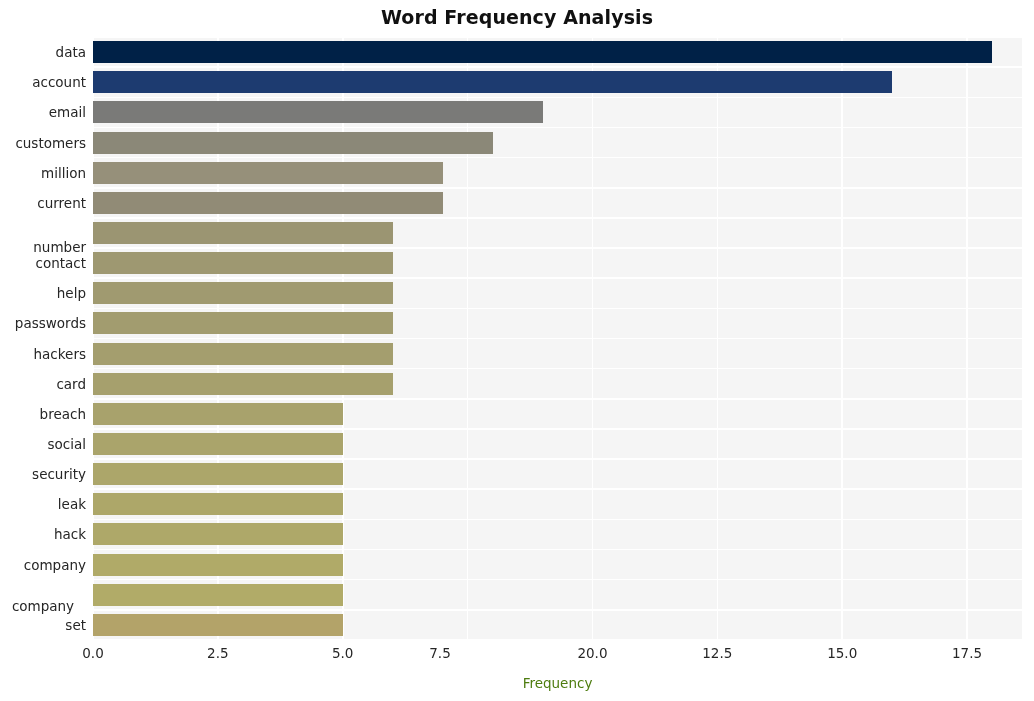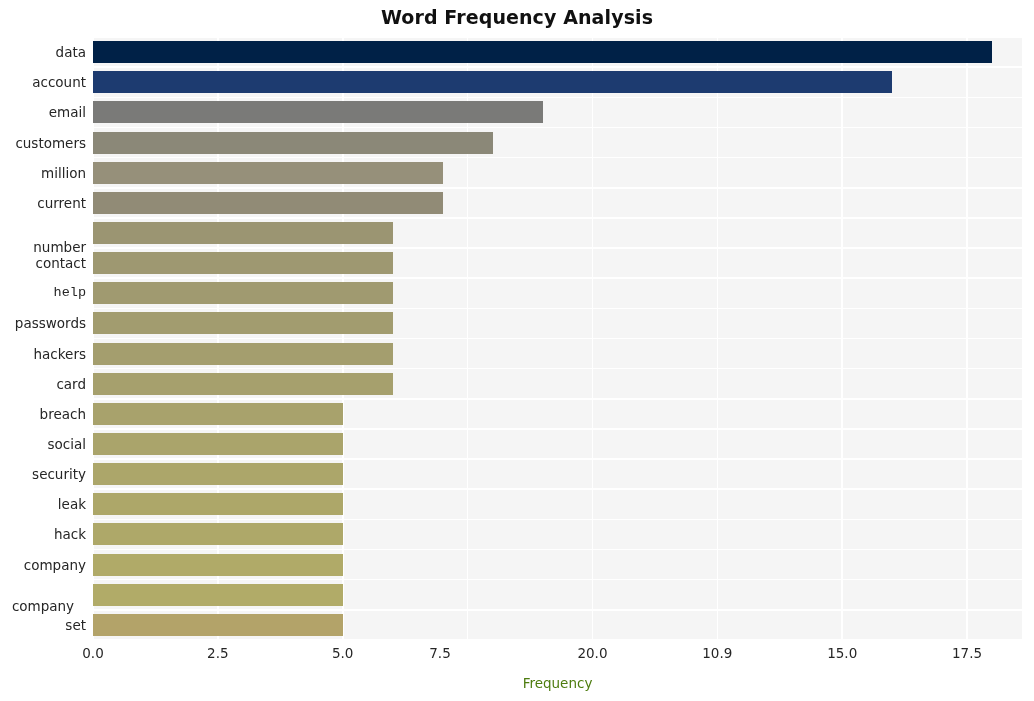--- a/index.html
+++ b/index.html
@@ -167,39 +167,39 @@
 
   <div id="y-labels">
       <div class="y-label" style="top: 8.075px;">data</div>
       <div class="y-label" style="top: 38.225px;">account</div>
       <div class="y-label" style="top: 68.375px;">email</div>
       <div class="y-label" style="top: 98.525px;">customers</div>
       <div class="y-label" style="top: 128.675px;">million</div>
       <div class="y-label" style="top: 158.825px;">current</div>
       <div class="y-label" style="top: 203px;">number</div>
       <div class="y-label" style="top: 219.125px;">contact</div>
-      <div class="y-label" style="top: 249.275px; font-family: Liberation Mono, monospace;">help</div>
+      <div class="y-label" style="top: 249.275px;">help</div>
       <div class="y-label" style="top: 279.425px;">passwords</div>
       <div class="y-label" style="top: 309.575px;">hackers</div>
       <div class="y-label" style="top: 339.725px;">card</div>
       <div class="y-label" style="top: 369.875px;">breach</div>
       <div class="y-label" style="top: 400.025px;">social</div>
       <div class="y-label" style="top: 430.175px; padding-left: 10px;">security</div>
       <div class="y-label" style="top: 460.325px;">leak</div>
       <div class="y-label" style="top: 490.475px;">hack</div>
       <div class="y-label" style="top: 520.625px;">company</div>
       <div class="y-label" style="top: 562px; text-align: center;">company</div>
       <div class="y-label" style="top: 580.925px;">set</div>
     </div>
   <div id="x-labels">
       <div class="x-label" style="left: 93px;">0.0</div>
       <div class="x-label" style="left: 217.866px;">2.5</div>
       <div class="x-label" style="left: 342.731px;">5.0</div>
       <div class="x-label" style="left: 440px;">7.5</div>
       <div class="x-label" style="left: 592.462px;">20.0</div>
-      <div class="x-label" style="left: 717.328px;">10.9</div>
+      <div class="x-label" style="left: 717.328px;">12.5</div>
       <div class="x-label" style="left: 842.194px;">15.0</div>
       <div class="x-label" style="left: 967.059px;">17.5</div>
     </div>
 
   <div id="x-axis-title">Frequency</div>
 
 </div>
 
 </body></html>

